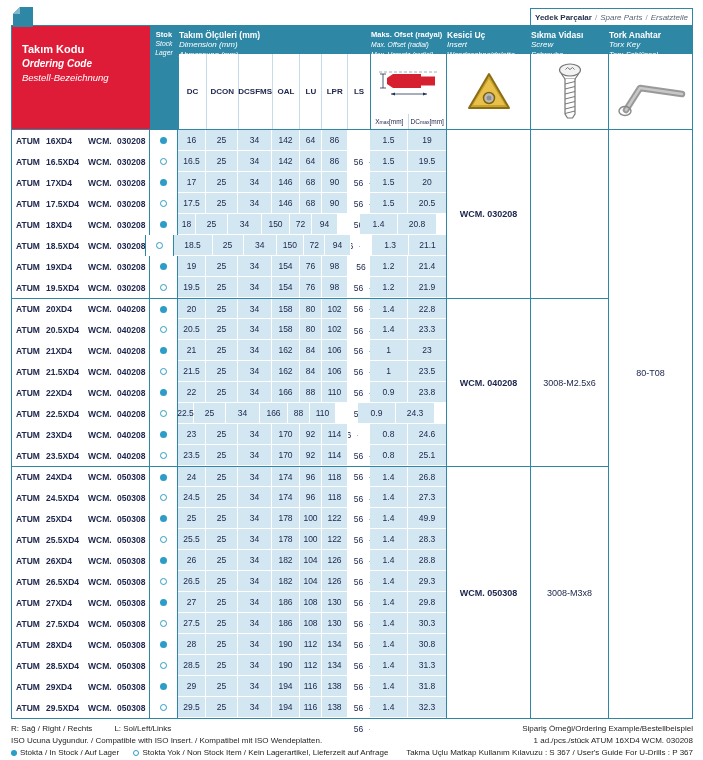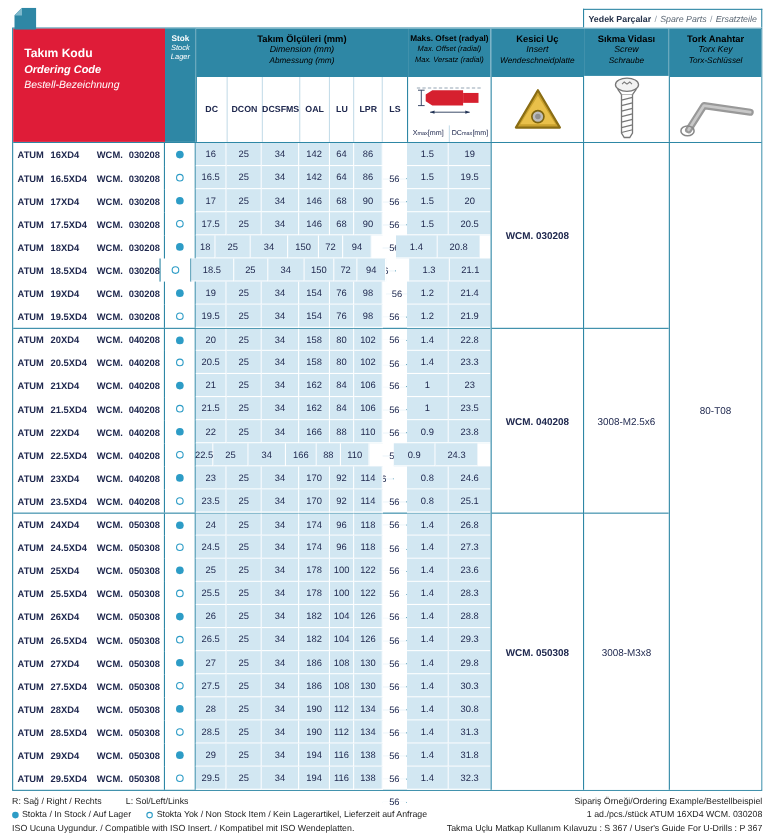--- a/index.html
+++ b/index.html
@@ -31,21 +31,21 @@
   .hc-de{font-size:9.5px;font-style:italic;margin-top:3px;}
   .h-stock{width:28px;background:var(--teal);color:#fff;text-align:center;padding-top:4px;}
   .hs-tr{font-size:7.5px;font-weight:bold;line-height:9px;}
   .hs-en,.hs-de{font-size:6.8px;font-style:italic;line-height:9px;}
   .hcol{display:flex;flex-direction:column;border-left:1px solid var(--teal);background:#fff;}
   .h-dims{width:192px;}
   .h-offset{width:76px;}
   .h-insert{width:84px;}
   .h-screw{width:78px;}
   .h-torx{width:84px;}
-  .band{height:44px;background:var(--teal);color:#000000;text-align:center;padding-top:4px;}
+  .band{height:28px;background:var(--teal);color:#ffffff;text-align:left;padding-top:4px;}
   .b-tr{font-size:8.5px;font-weight:bold;line-height:10px;}
   .b-en{font-size:8px;font-style:italic;line-height:10px;}
   .b-de{font-size:7.5px;font-style:italic;line-height:10px;}
   .h-offset .b-tr{font-size:7.5px;}
   .h-offset .b-en,.h-offset .b-de{font-size:6.8px;}
   .dim-labels{flex:1;display:flex;align-items:stretch;}
   .dhc{display:flex;align-items:center;justify-content:center;font-size:8px;font-weight:bold;
     color:var(--navy);border-right:1px solid var(--hline);}
   .dhc:last-child{border-right:none;}
   .diagram{flex:1;display:flex;align-items:center;justify-content:center;}
@@ -600,21 +600,21 @@
               <span class="dot f"></span>
             </div>
             <div class="c-num" style="width: 28px;">25</div>
             <div class="c-num" style="width: 32px;">25</div>
             <div class="c-num" style="width: 34px;">34</div>
             <div class="c-num" style="width: 28px;">178</div>
             <div class="c-num" style="width: 22px;">100</div>
             <div class="c-num" style="width: 26px;">122</div>
             <div class="c-num sepr" style="width: 22px;">56</div>
             <div class="c-num wofs">1.4</div>
-            <div class="c-num wofs lastc">23.6</div>
+            <div class="c-num wofs lastc">49.9</div>
           </div>
           <div class="trow">
             <div class="c-code">
               <span>ATUM</span>
               <span>25.5XD4</span>
               <span>WCM.</span>
               <span>050308</span>
             </div>
             <div class="c-stock">
               <span class="dot h"></span>
@@ -804,25 +804,25 @@
         <div class="torx-val">80-T08</div>
       </div>
     </div>
   </div>
 
   <div class="footer">
     <div class="f-left">
       <div>
         <span class="rl-gap">R: Sağ / Right / Rechts</span><span>L: Sol/Left/Links</span>
       </div>
+      <div>ISO Ucuna Uygundur. / Compatible with ISO Insert. / Kompatibel mit ISO Wendeplatten.</div>
       <div>
         <span class="legend-item"><span class="ldot f"></span><span>Stokta / In Stock / Auf Lager</span></span>
         <span><span class="ldot h"></span><span>Stokta Yok / Non Stock Item / Kein Lagerartikel, Lieferzeit auf Anfrage</span></span>
       </div>
-      <div>ISO Ucuna Uygundur. / Compatible with ISO Insert. / Kompatibel mit ISO Wendeplatten.</div>
     </div>
     <div class="f-right">
       <div>Sipariş Örneği/Ordering Example/Bestellbeispiel</div>
       <div>1 ad./pcs./stück ATUM 16XD4 WCM. 030208</div>
       <div>Takma Uçlu Matkap Kullanım Kılavuzu : S 367 / User's Guide For U-Drills : P 367</div>
     </div>
   </div>
 
 </div>
 

